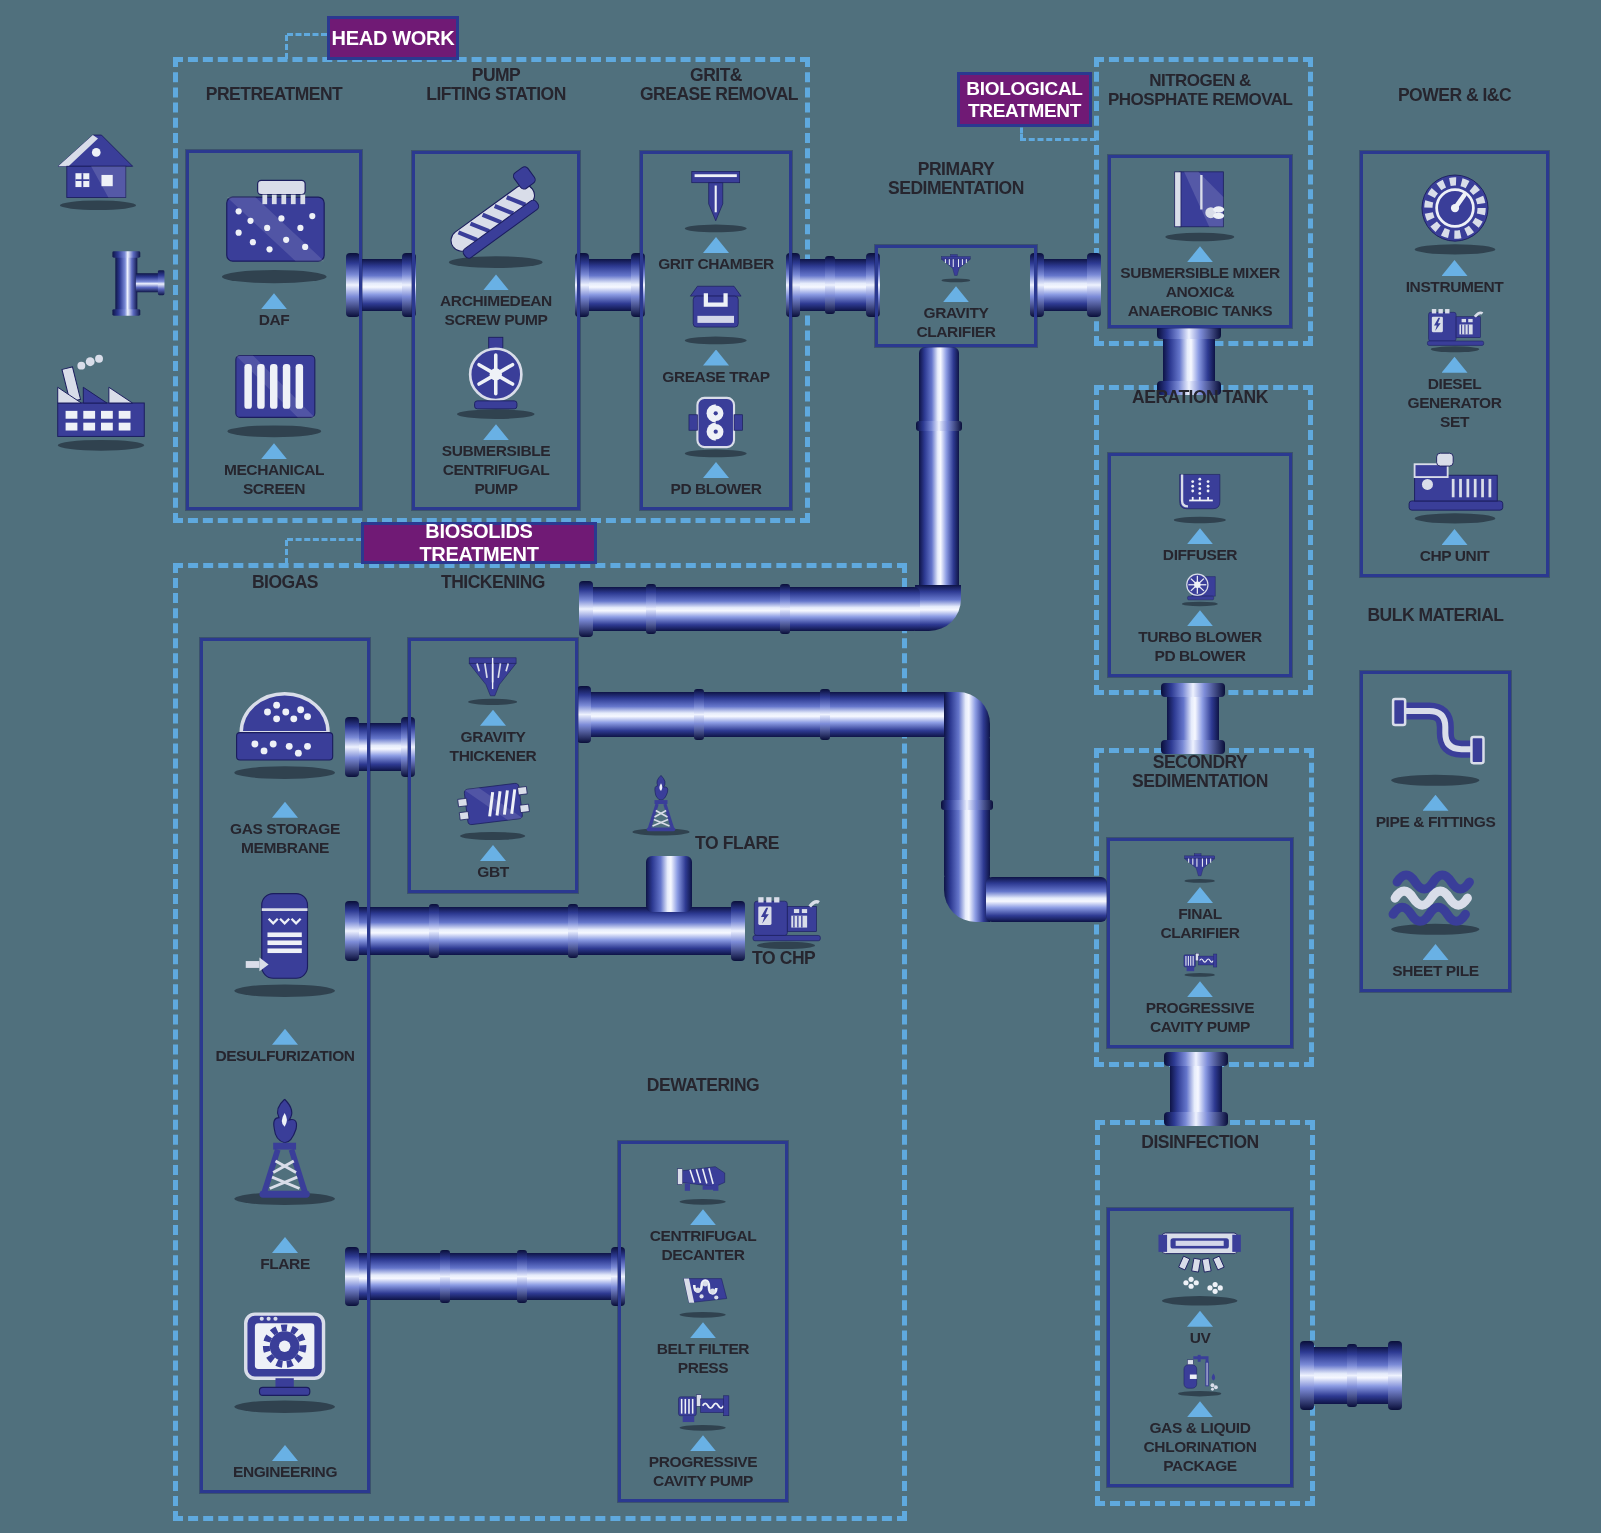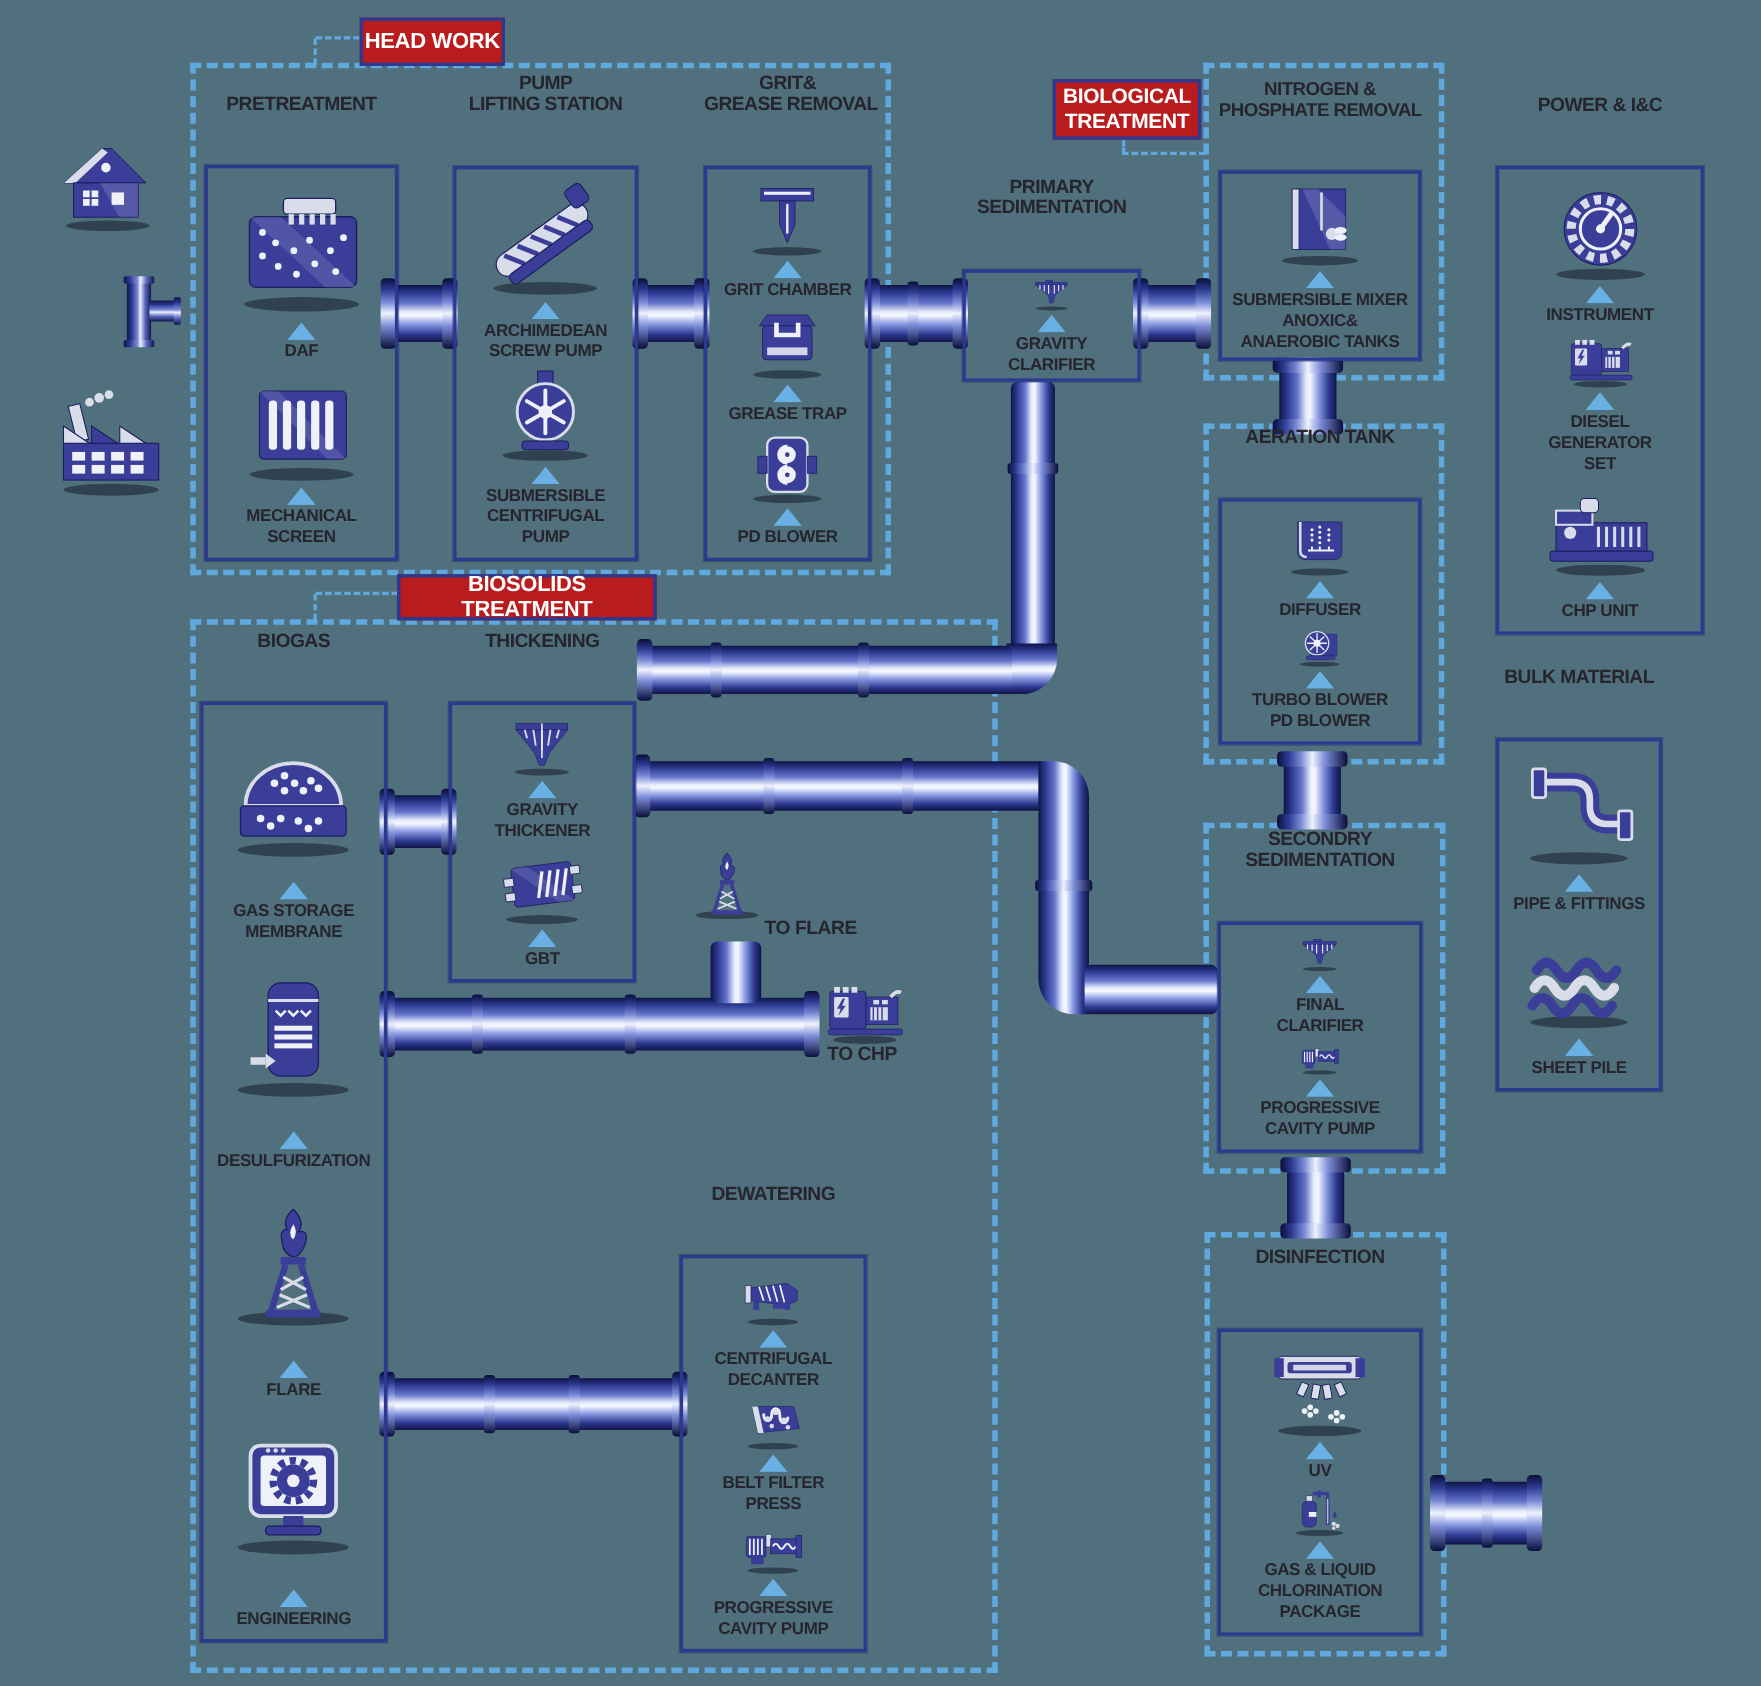--- a/index.html
+++ b/index.html
@@ -18,21 +18,21 @@
   .unit{flex:1 1 0;display:flex;flex-direction:column;align-items:center;justify-content:flex-end;
     width:100%;min-height:0;}
   .unit-icon{flex:1;width:100%;display:flex;align-items:center;justify-content:center;min-height:0;}
   .unit-icon svg{width:88%;height:97%;}
   .up-arrow{width:26px;height:16px;background:#69b1e5;clip-path:polygon(50% 0,100% 100%,0 100%);
     margin:3px 0 2px 0;flex:none;}
   .unit-label{font-weight:bold;font-size:15.5px;line-height:1.22;color:#26252e;text-align:center;
     letter-spacing:-0.4px;flex:none;}
   .unit-label div{white-space:nowrap;}
   
-  .callout{position:absolute;background:#b91c1c;border:3px solid #2b3990;color:#ffffff;font-weight:bold;
+  .callout{position:absolute;background:#701a75;border:3px solid #2b3990;color:#ffffff;font-weight:bold;
     display:flex;flex-direction:column;align-items:center;justify-content:center;text-align:center;
     z-index:4;letter-spacing:-0.3px;}
   
   .pipe{position:absolute;z-index:1;}
   .pipe.h{background:linear-gradient(180deg,#0e1446 0%,#2d3a92 14%,#6576cb 32%,#e6ecfb 47%,#f6f8ff 54%,#8d9de4 68%,#2e3a92 86%,#0e1446 100%);border-radius:6px;}
   .pipe.v{background:linear-gradient(90deg,#0e1446 0%,#2d3a92 14%,#6576cb 32%,#e6ecfb 47%,#f6f8ff 54%,#8d9de4 68%,#2e3a92 86%,#0e1446 100%);border-radius:6px;}
   .pipe.h>.fl{position:absolute;top:-6px;bottom:-6px;width:14px;border-radius:4px;
     background:linear-gradient(180deg,#0a0f3a,#2d3a92 16%,#7a8ad6 34%,#eef2fe 50%,#7d8cd8 68%,#0a0f3a);}
   .pipe.h>.fl.l{left:-7px}.pipe.h>.fl.r{right:-7px}
   .pipe.h>.rg{position:absolute;top:-3px;bottom:-3px;width:10px;border-radius:3px;
@@ -703,21 +703,21 @@
             <div class="unit-label">
               <div>GAS &amp; LIQUID</div>
               <div>CHLORINATION</div>
               <div>PACKAGE</div>
             </div>
           </div>
         </div>
       </div>
   </div>
 
-  <div class="section" style="left:182px;top:573px;width:170px;height:920px;">
+  <div class="section" style="left:200px;top:573px;width:170px;height:920px;">
     <div class="sec-title">
         <div>BIOGAS</div>
       </div>
     <div class="sec-box">
         <div class="items">
           <div class="unit">
             <div class="unit-icon">
               <svg viewBox="0 0 120 100" preserveAspectRatio="xMidYMid meet">
                 <ellipse cx="60" cy="93" rx="44" ry="5.5" fill="rgba(8,10,25,.45)"></ellipse>
                 <path d="M22,58 a38,34 0 0 1 76,0 z" fill="#3a3e99" stroke="#d9dde9" stroke-width="3"></path>

